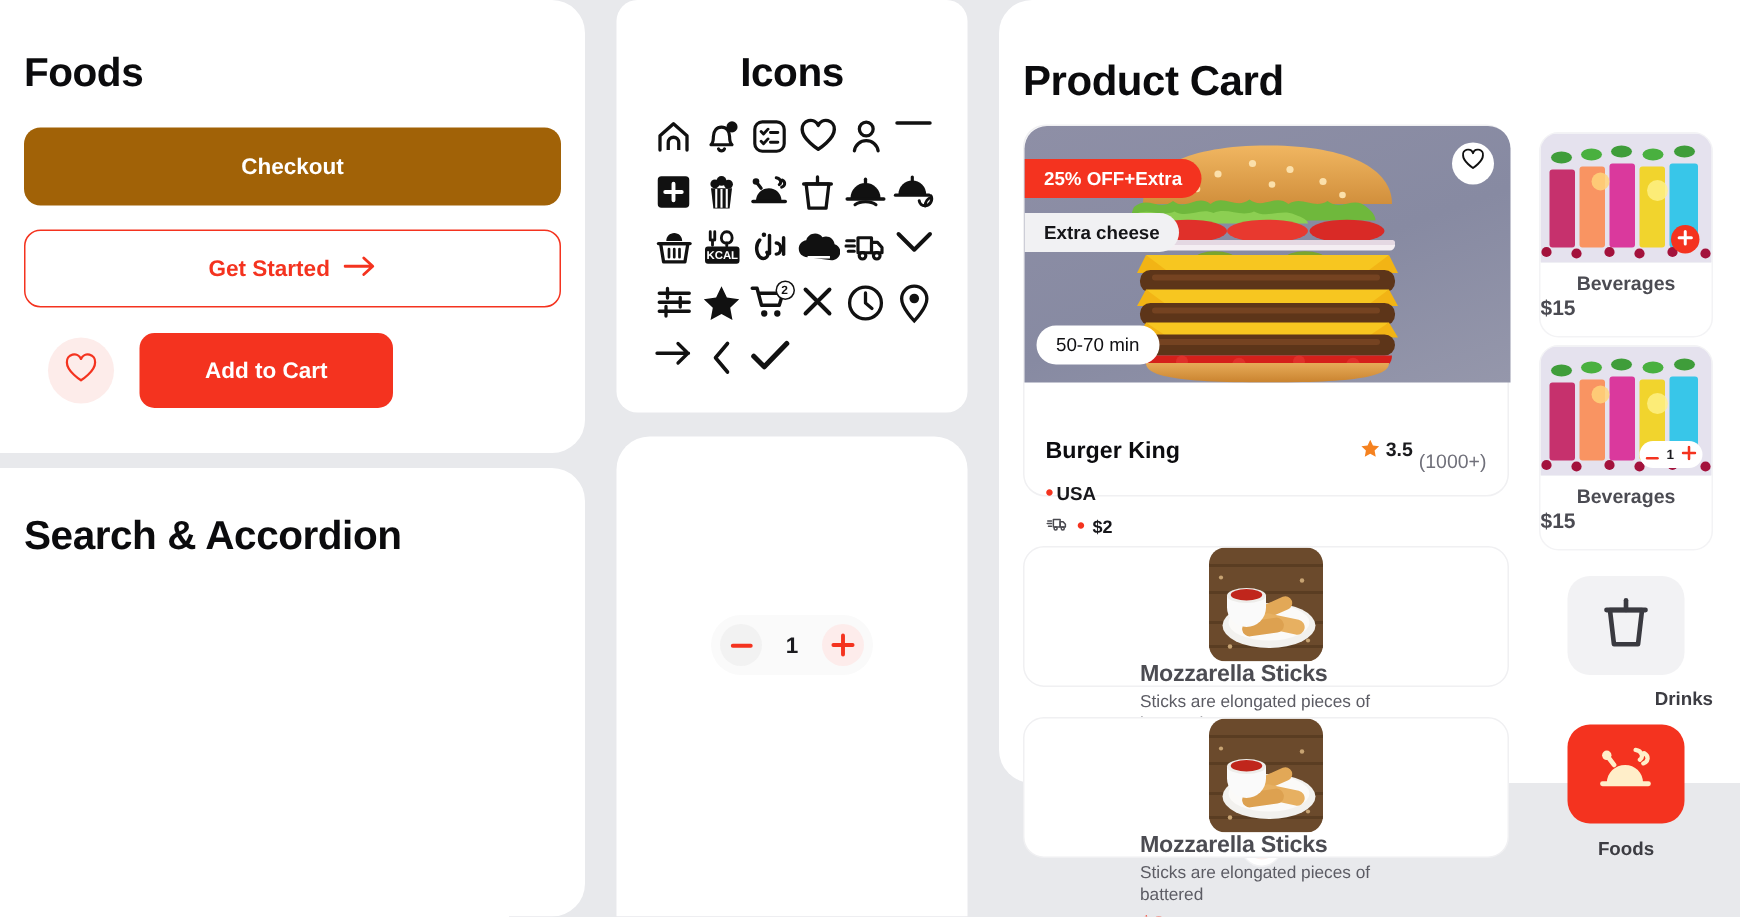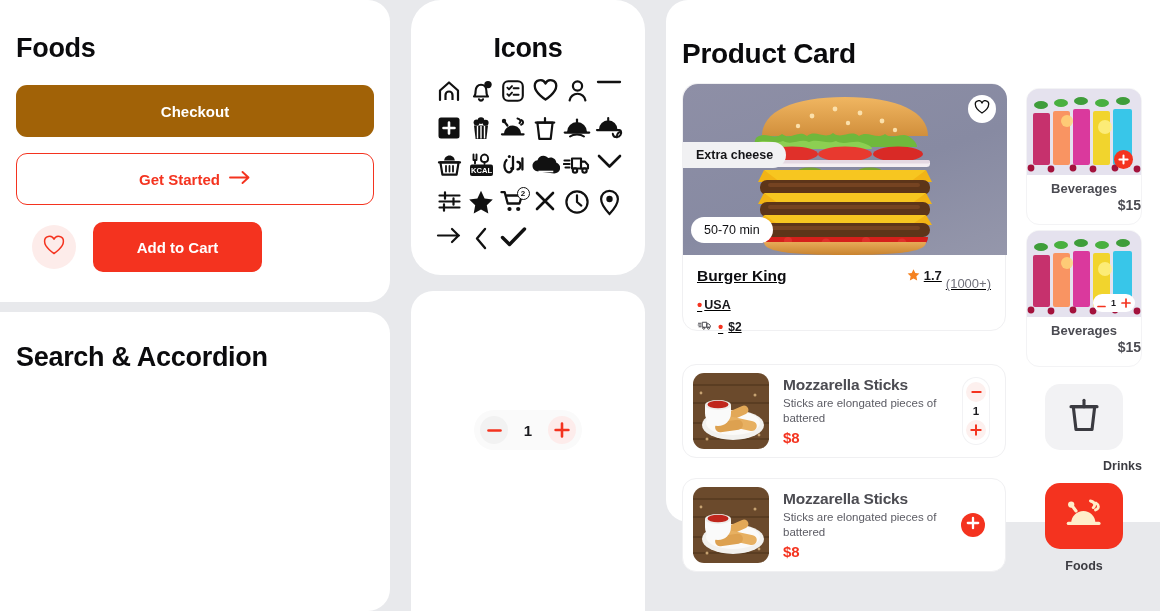--- a/index.html
+++ b/index.html
@@ -4,21 +4,21 @@
 <style>
   * { box-sizing: border-box; margin: 0; padding: 0; }
   html, body {
     width: 1160px; height: 611px;
     background: #e8e9ec;
     font-family: "Liberation Sans", sans-serif;
     overflow: hidden;
   }
   .page { position: relative; width: 1160px; height: 611px; }
 
-  .panel { position: absolute; background: #fff; border-radius: 30px; }
+  .panel { position: absolute; background: #fff; border-radius: 14px; }
 
   
   #panel-button { left: 0; top: 0; width: 390px; height: 302px; border-radius: 0 22px 22px 0; }
   .h-title { font-size: 27px; font-weight: bold; color: #0b0b0d; letter-spacing: -.3px; }
   #panel-button .h-title { position:absolute; left: 16px; top: 33px; }
 
   .btn-checkout {
     position: absolute; left: 16px; top: 85px; width: 358px; height: 52px;
     background: #a16207; color: #fff; border: none; border-radius: 11px;
     font-size: 15px; font-weight: bold; font-family: inherit; cursor: pointer;
@@ -89,35 +89,35 @@
   }
   .badge-time {
     position: absolute; left: 8px; bottom: 12px; background: #fff; color: #101013;
     font-size: 12.5px; font-weight: normal; padding: 6px 13px; border-radius: 17px;
   }
   .fav-btn {
     position: absolute; right: 11px; top: 11px; width: 28px; height: 28px;
     background: #fff; border-radius: 50%; display: flex; align-items: center;
     justify-content: center; cursor: pointer;
   }
-  .hero-body { position: absolute; left: 0; top: 163px; width: 100%; padding: 13px 14px 0 14px; text-decoration: underline; }
+  .hero-body { position: absolute; left: 0; top: 187px; width: 100%; padding: 13px 14px 0 14px; }
   .hero-row1 { display: flex; align-items: baseline; justify-content: space-between; }
   .hero-name { font-size: 15.5px; font-weight: bold; color: #0c0c0f; }
   .hero-rating { display: flex; align-items: center; gap: 4px; font-size: 13px; }
   .rate-val { font-weight: bold; color: #1a1a1d; }
   .rate-count { color: #70707a; margin-top: 16px; }
   .hero-sub { margin-top: 7px; font-size: 12.5px; font-weight: bold; color: #17171b; display: flex; align-items: center; gap: 2px; }
   .dot-red { color: #f4331f; font-size: 15px; line-height: 0; }
   .hero-sub2 { margin-top: 7px; font-size: 12px; font-weight: bold; color: #17171b; display: flex; align-items: center; gap: 5px; }
 
   
   .item-row {
     position: absolute; left: 16px; width: 324px; height: 94px;
     background: #fff; border: 1px solid #f0f0f2; border-radius: 14px;
-    display: flex; align-items: center; padding: 0 10px;
+    display: flex; align-items: center; padding: 0 10px; flex-direction: column;
   }
   #item-row-1 { top: 364px; }
   #item-row-2 { top: 478px; }
   .item-thumb { width: 76px; height: 76px; border-radius: 11px; overflow: hidden; flex: 0 0 auto; }
   .item-info { flex: 1 1 auto; margin-left: 14px; }
   .item-title { font-size: 15.5px; font-weight: bold; color: #4c4c52; letter-spacing: -.2px; }
   .item-desc { font-size: 11.5px; color: #5c5c64; line-height: 1.3; margin-top: 2px; max-width: 182px; }
   .item-price { font-size: 15px; font-weight: bold; color: #f4331f; margin-top: 3px; }
   .vstepper {
     width: 26px; flex: 0 0 auto; background: #fff; border-radius: 14px;
@@ -135,21 +135,21 @@
 
   
   .bev-card {
     position: absolute; left: 1026px; width: 116px; background: #fff;
     border-radius: 13px; overflow: hidden; border: 1px solid #f3f3f5;
   }
   #bev-1 { top: 88px; height: 137px; }
   #bev-2 { top: 230px; height: 137px; }
   .bev-img { position: relative; width: 100%; height: 86px; background: #e3e1ec; overflow: hidden; }
   .bev-label { text-align: center; font-size: 13px; font-weight: bold; color: #4b4b52; margin-top: 6px; }
-  .bev-price { text-align: right; font-size: 14px; font-weight: bold; color: #4b4b52; margin-top: 1px; }
+  .bev-price { text-align: left; font-size: 14px; font-weight: bold; color: #4b4b52; margin-top: 1px; }
   .bev-plus {
     position: absolute; right: 8px; bottom: 6px; width: 19px; height: 19px;
     border-radius: 50%; background: #f4331f; display: flex; align-items: center;
     justify-content: center; cursor: pointer;
   }
   .bev-stepper {
     position: absolute; right: 6px; bottom: 5px; height: 18px; padding: 0 4px;
     background: #fff; border-radius: 9px; display: flex; align-items: center; gap: 5px;
   }
   .bs-val { font-size: 9px; font-weight: bold; color: #1b1b1f; }
@@ -498,20 +498,21 @@
 
           <path d="M22 149h166c0 5-3 8-8 8H30c-5 0-8-3-8-8z" fill="#d5201b"></path>
           <circle cx="48" cy="153" r="4" fill="#e0302a"></circle>
             <circle cx="86" cy="155" r="4.5" fill="#e0302a"></circle>
           <circle cx="126" cy="153" r="4" fill="#e0302a"></circle>
             <circle cx="162" cy="155" r="4.5" fill="#e0302a"></circle>
 
           <path d="M24 154h162c0 8-16 13-81 13s-81-5-81-13z" fill="url(#bunBot)"></path>
         </svg>
 
+        <div class="badge-off">25% OFF+Extra</div>
         <div class="badge-cheese">Extra cheese</div>
         <div class="badge-time">50-70 min</div>
 
         <div class="fav-btn">
           <span>
             <svg width="16" height="15" viewBox="0 0 16 15">
                 <path d="M8 13S1.4 8.7 1.4 4.7A3.4 3.4 0 0 1 8 3.1a3.4 3.4 0 0 1 6.6 1.6C14.6 8.7 8 13 8 13z" fill="none" stroke="#111" stroke-width="1.3" stroke-linejoin="round"></path>
               </svg>
           </span>
         </div>
@@ -519,21 +520,21 @@
 
       <div class="hero-body">
         <div class="hero-row1">
           <span class="hero-name">Burger King</span>
           <span class="hero-rating">
             <span>
               <svg width="13" height="13" viewBox="0 0 26 25">
                   <path d="M13 1.8l3.6 7.6 8.2 1.1-6 5.7 1.5 8.2-7.3-4-7.3 4 1.5-8.2-6-5.7 8.2-1.1z" fill="#f58220"></path>
                 </svg>
             </span>
-            <span class="rate-val">1.7</span>
+            <span class="rate-val">3.5</span>
             <span class="rate-count">(1000+)</span>
           </span>
         </div>
         <div class="hero-sub">
           <span class="dot-red">•</span>
           <span>USA</span>
         </div>
         <div class="hero-sub2">
           <span>
             <svg width="16" height="12" viewBox="0 0 29 24">

